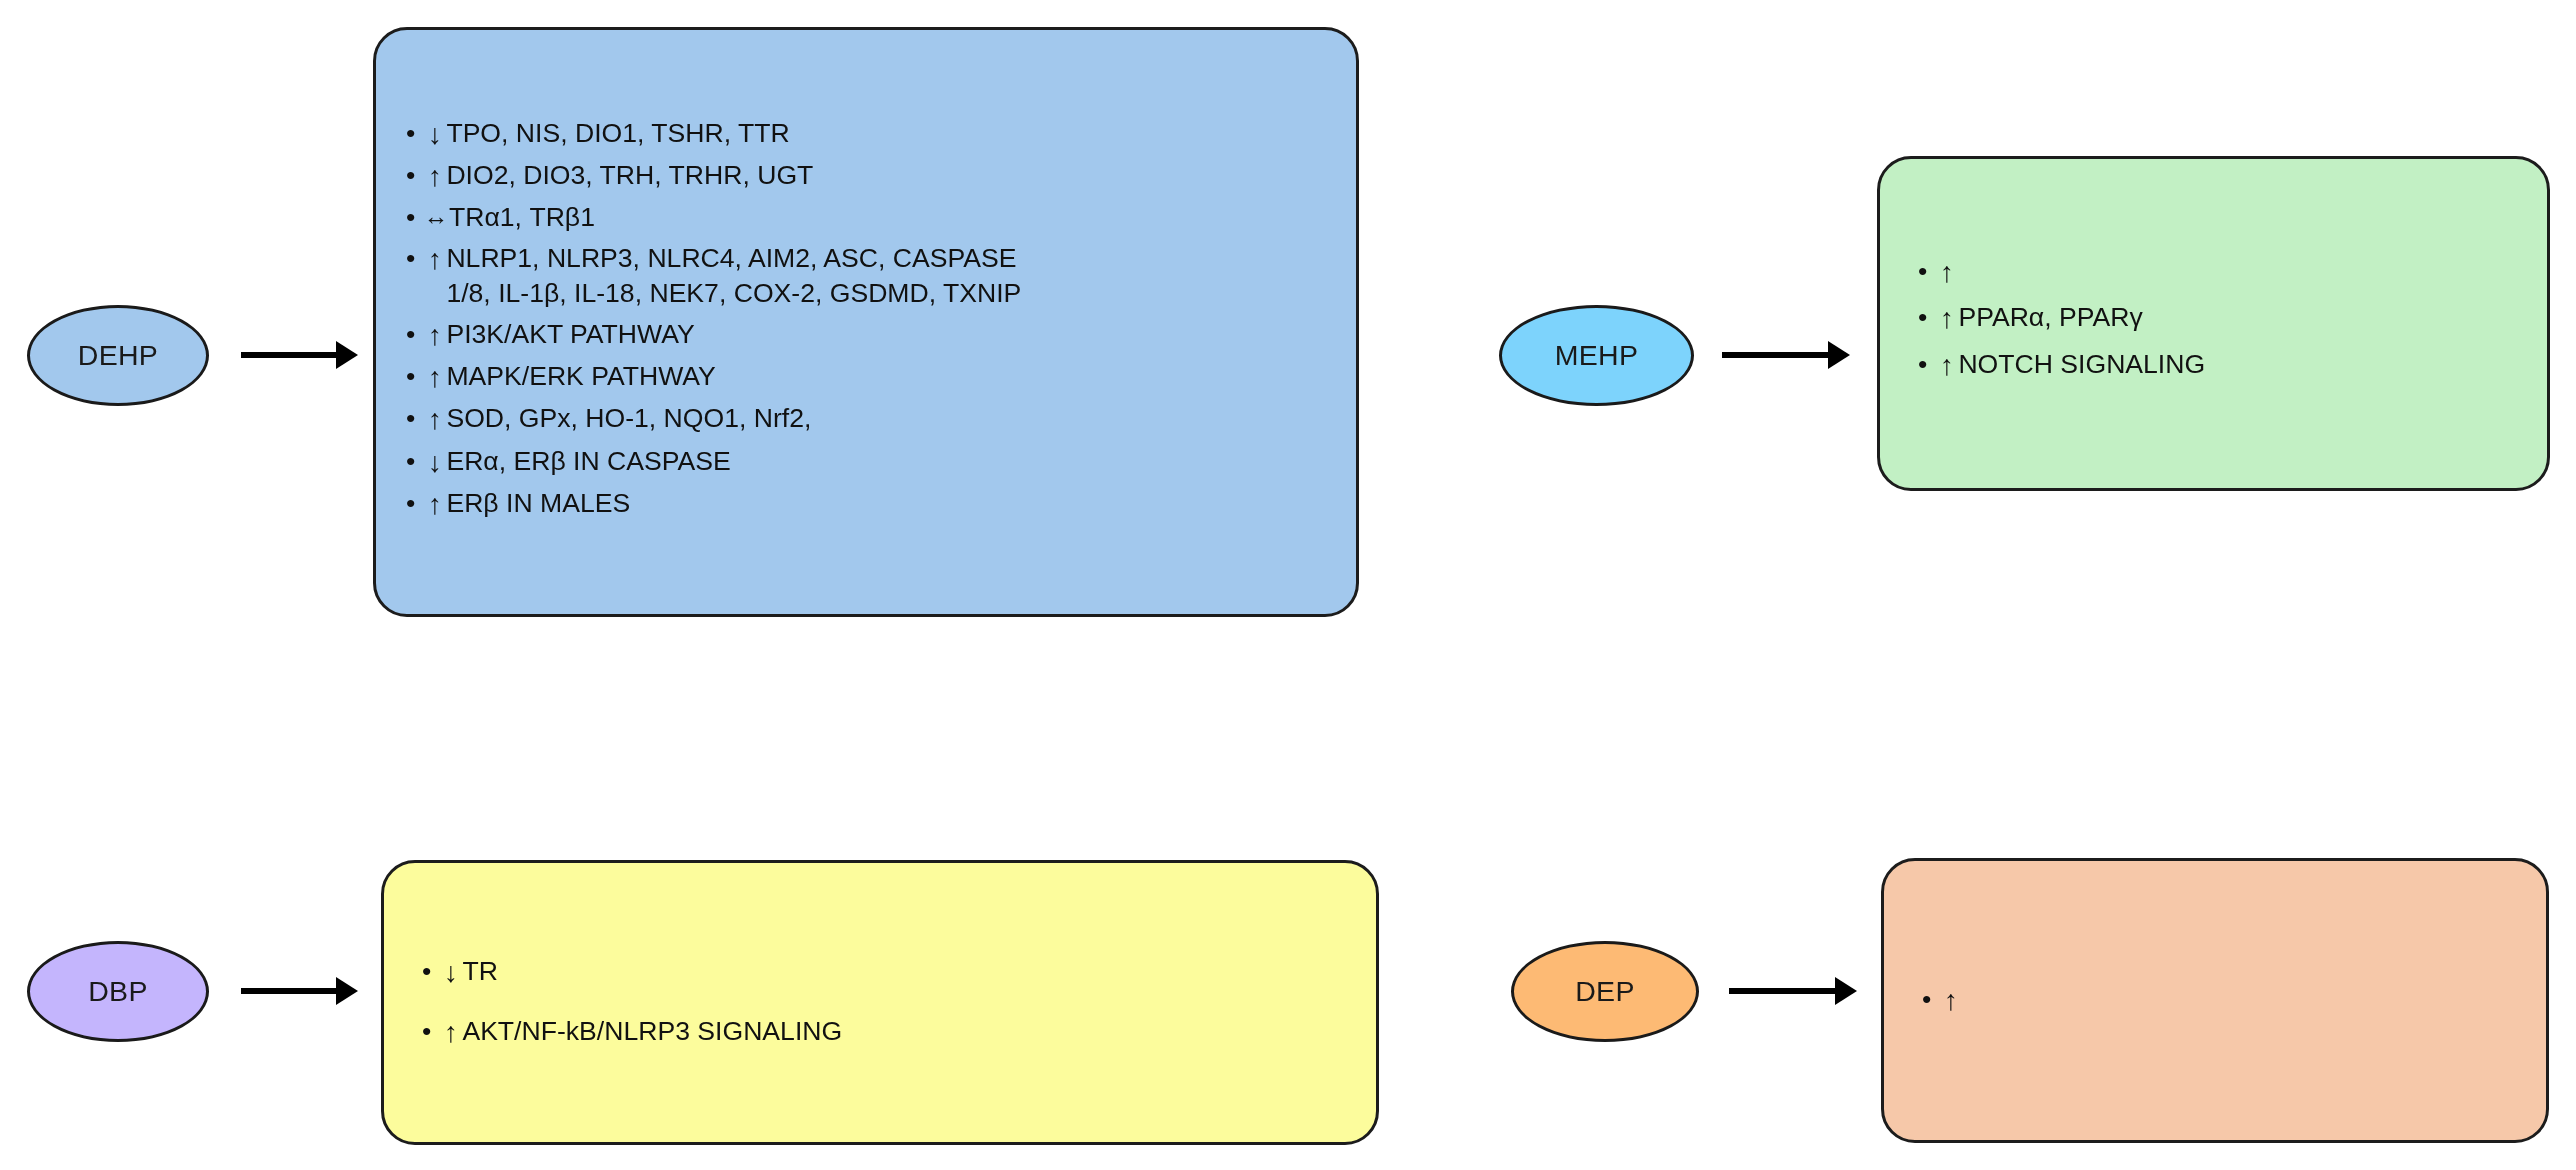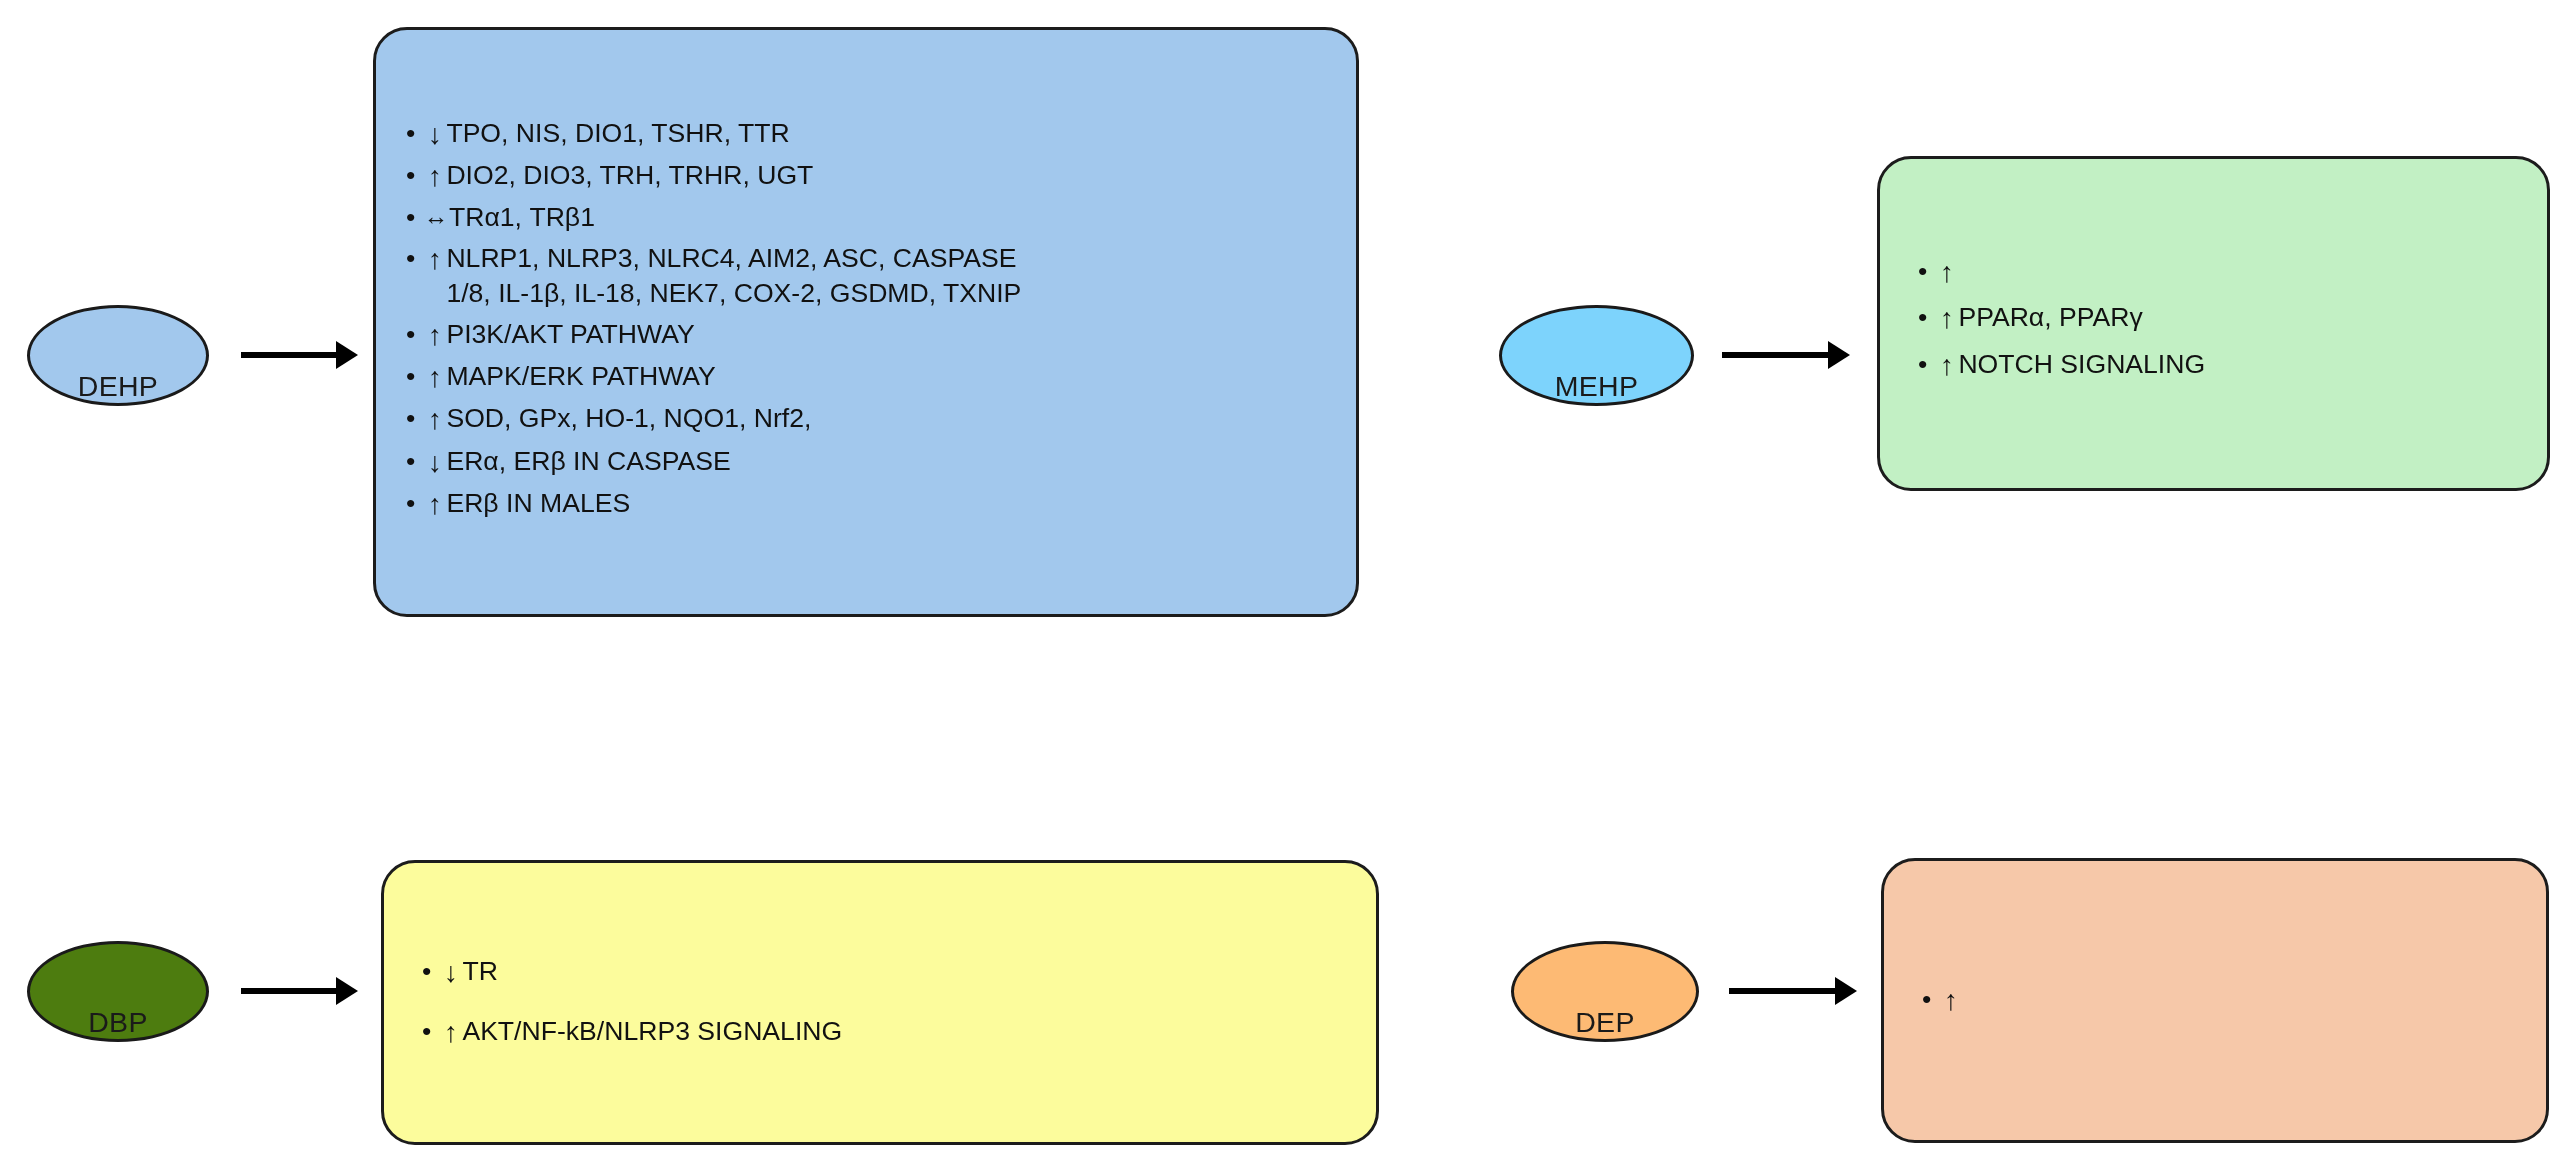--- a/index.html
+++ b/index.html
@@ -15,21 +15,21 @@
     width: 2576px;
     height: 1170px;
     background: #ffffff;
     overflow: hidden;
   }
 
   
   .node {
     position: absolute;
     display: flex;
-    align-items: flex-end;
+    align-items: center;
     justify-content: center;
     border: 3.2px solid #1a1a1a;
     border-radius: 50%;
     box-sizing: border-box;
     font-size: 28.5px;
     color: #1a1a1a;
     letter-spacing: 0.3px;
     white-space: nowrap;
   }
 
@@ -215,21 +215,21 @@
 
       <li class="bullet-row">
         <span class="bullet-dot">•</span>
         <span class="bullet-dir">↑</span>
         <span class="bullet-text">NOTCH SIGNALING</span>
       </li>
 
     </ul>
   </div>
 
-  <div class="node" style="left:27px; top:941px; width:182px; height:101px; background:#4d7c0f;">
+  <div class="node" style="left:27px; top:941px; width:182px; height:101px; background:#c4b5fd;">
     <span>DBP</span>
   </div>
 
   <div class="arrow" style="left:241px; top:991px; width:117px;">
     <span class="shaft" style="width:96px;"></span>
     <span class="head" style="left:95px;"></span>
   </div>
 
   <div class="panel yellow" style="left:381px; top:860px; width:998px; height:285px;">
     <ul class="bullet-list">

